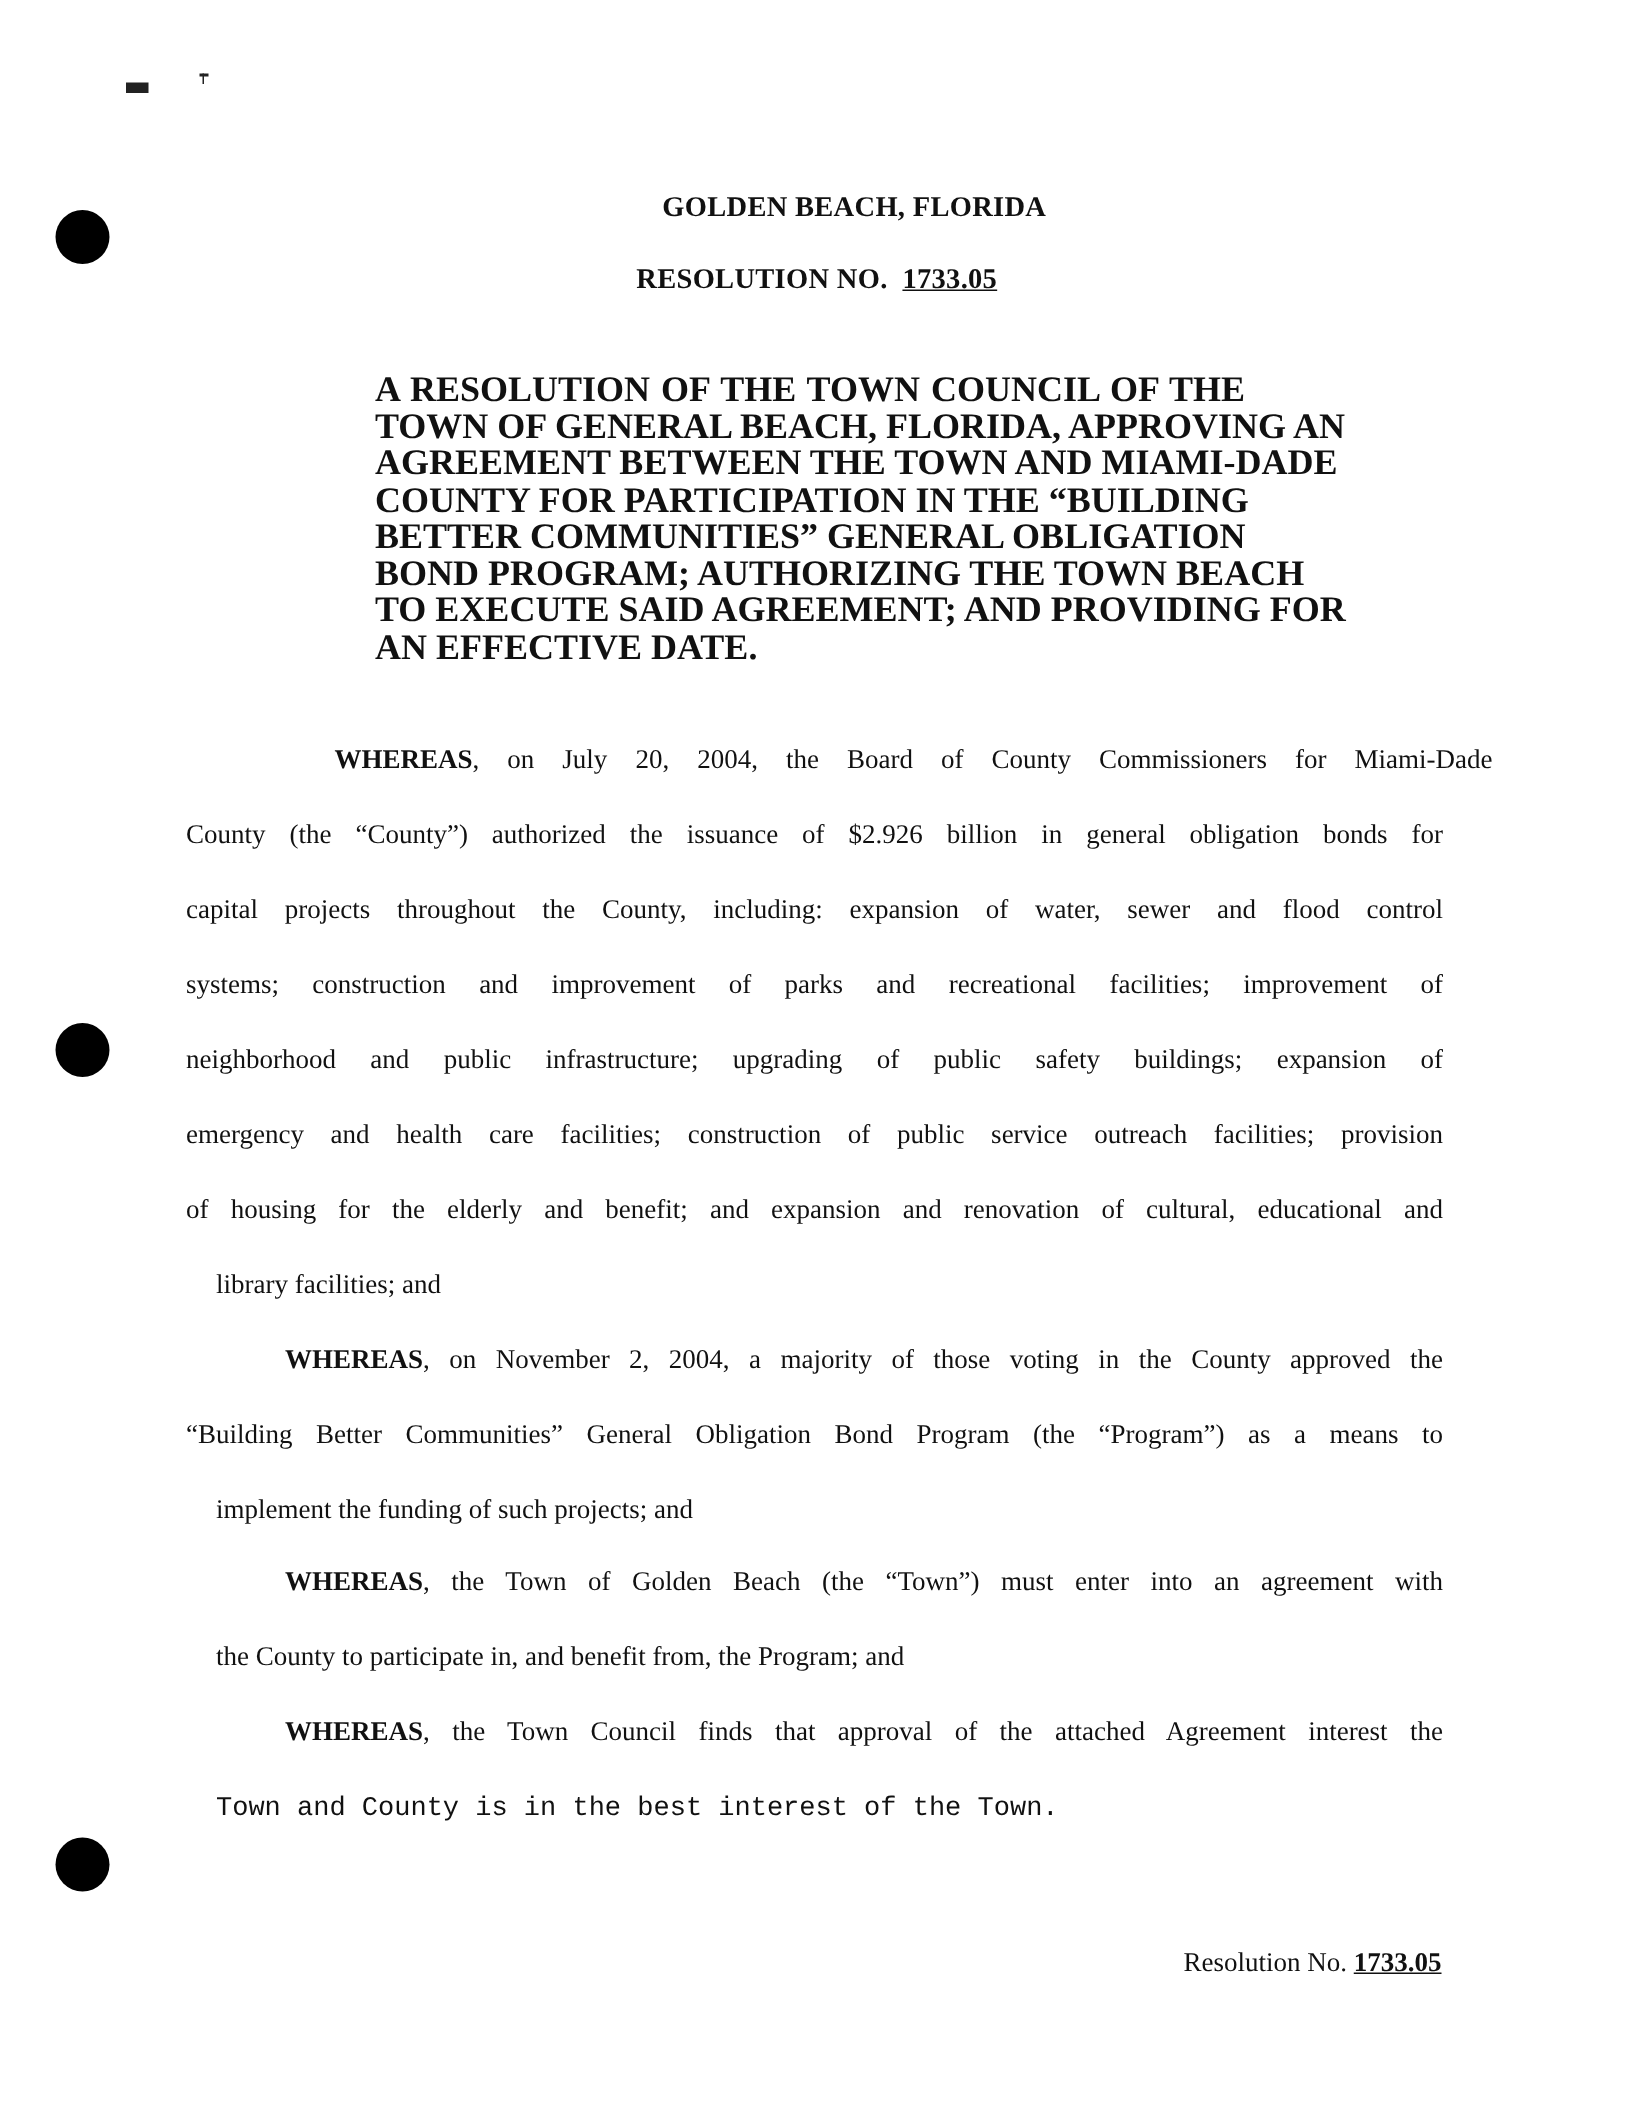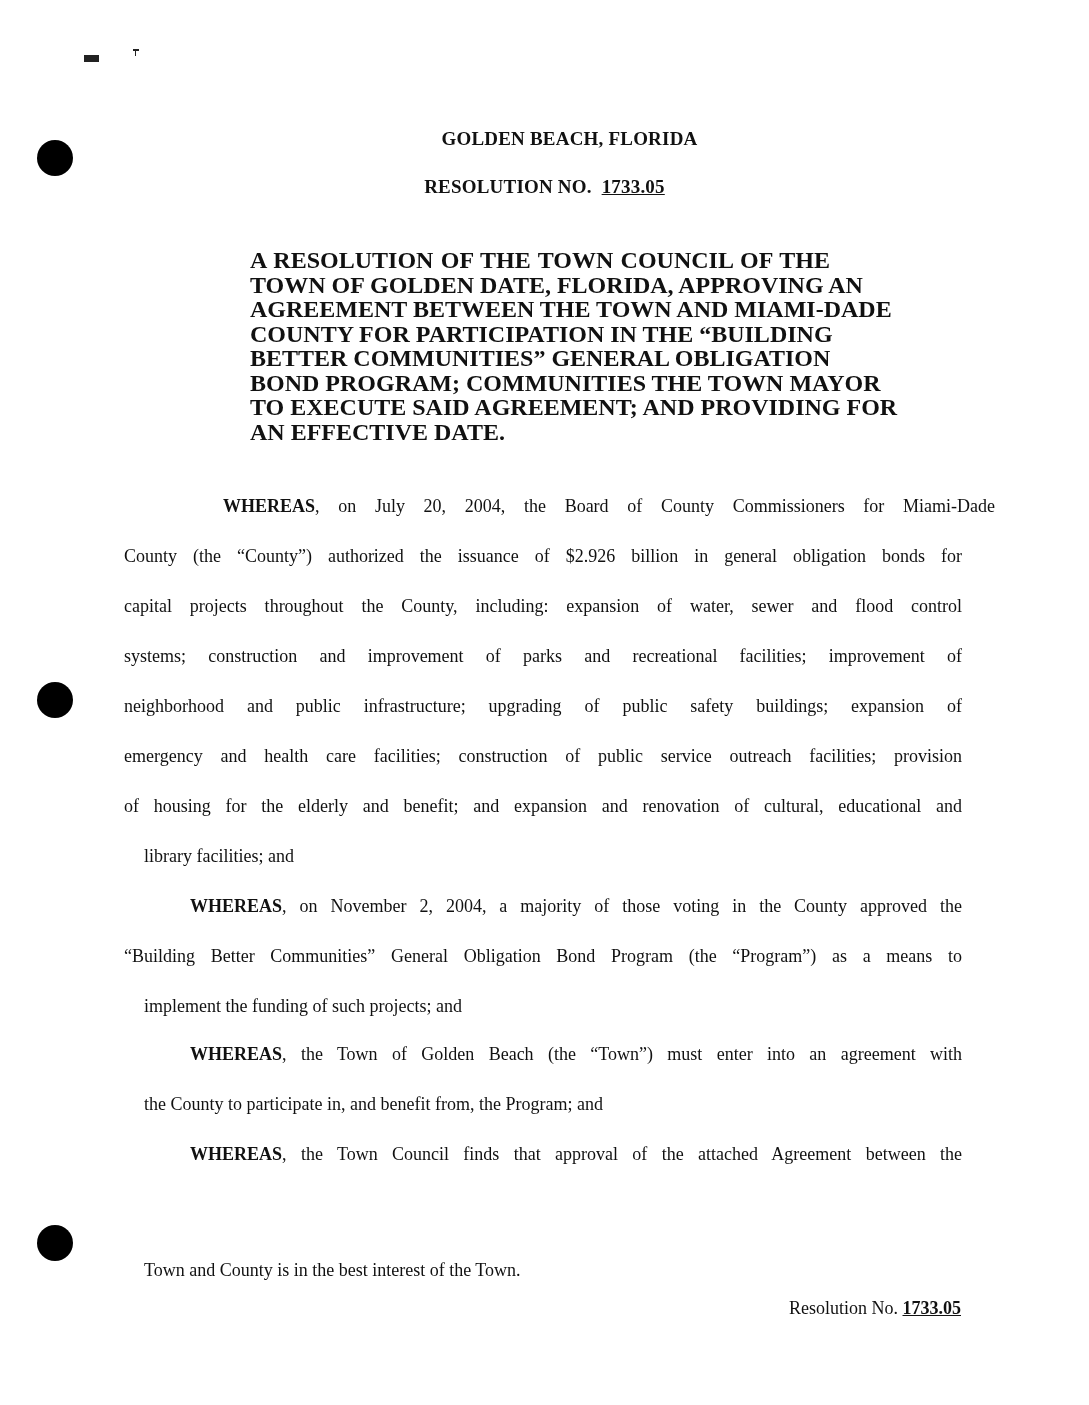--- a/index.html
+++ b/index.html
@@ -34,25 +34,25 @@
 <div class="hdr" style="top:128px;padding-left:25px;">
   <span>GOLDEN BEACH, FLORIDA</span>
 </div>
 <div class="hdr" style="top:176px;">
   <span>RESOLUTION NO.</span>&nbsp;
   <u>1733.05</u>
 </div>
 
 <div class="title-block">
   <span class="ln">A RESOLUTION OF THE TOWN COUNCIL OF THE</span>
-  <span class="ln">TOWN OF GOLDEN DATE, FLORIDA, APPROVING AN</span>
+  <span class="ln">TOWN OF GENERAL BEACH, FLORIDA, APPROVING AN</span>
   <span class="ln">AGREEMENT BETWEEN THE TOWN AND MIAMI-DADE</span>
   <span class="ln">COUNTY FOR PARTICIPATION IN THE “BUILDING</span>
   <span class="ln">BETTER COMMUNITIES” GENERAL OBLIGATION</span>
-  <span class="ln">BOND PROGRAM; COMMUNITIES THE TOWN MAYOR</span>
+  <span class="ln">BOND PROGRAM; AUTHORIZING THE TOWN BEACH</span>
   <span class="ln">TO EXECUTE SAID AGREEMENT; AND PROVIDING FOR</span>
   <span class="ln last">AN EFFECTIVE DATE.</span>
 </div>
 
 <div class="body" style="top:0;">
 
   <div class="line indent" style="top:496px;margin-left:33px;">
     <b>WHEREAS</b><span>, on July 20, 2004, the Board of County Commissioners for Miami-Dade</span>
   </div>
   <div class="line" style="top:546px;">County (the “County”) authorized the issuance of $2.926 billion in general obligation bonds for</div>
@@ -68,21 +68,21 @@
   </div>
   <div class="line" style="top:946px;">“Building Better Communities” General Obligation Bond Program (the “Program”) as a means to</div>
   <div class="line short" style="top:996px;">implement the funding of such projects; and</div>
 
   <div class="line indent" style="top:1044px;">
     <b>WHEREAS</b><span>, the Town of Golden Beach (the “Town”) must enter into an agreement with</span>
   </div>
   <div class="line short" style="top:1094px;">the County to participate in, and benefit from, the Program; and</div>
 
   <div class="line indent" style="top:1144px;">
-    <b>WHEREAS</b><span>, the Town Council finds that approval of the attached Agreement between the</span>
+    <b>WHEREAS</b><span>, the Town Council finds that approval of the attached Agreement interest the</span>
   </div>
-  <div class="line short" style="top:1260px;">Town and County is in the best interest of the Town.</div>
+  <div class="line short" style="top:1196px;font-family:Liberation Mono, monospace;">Town and County is in the best interest of the Town.</div>
 </div>
 
 <div class="footer">
   <span>Resolution No.</span>
   <b>1733.05</b>
 </div>
 
 </body></html>

